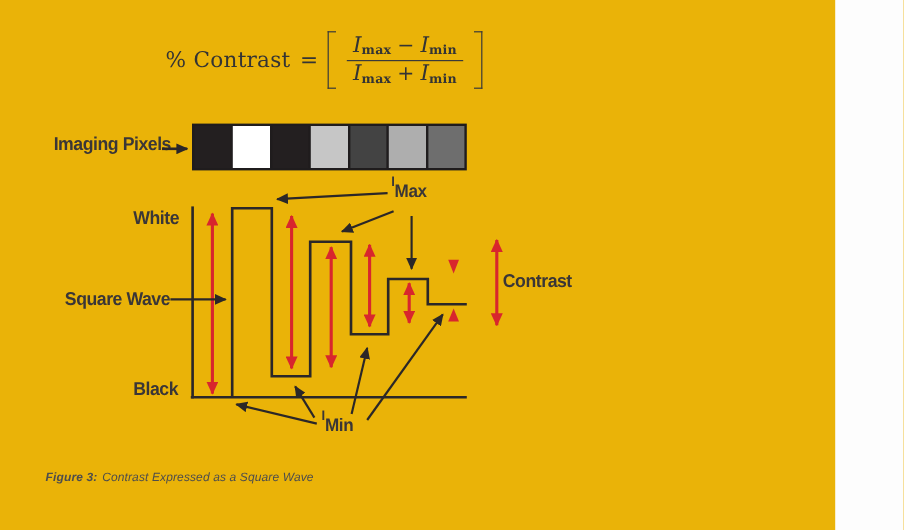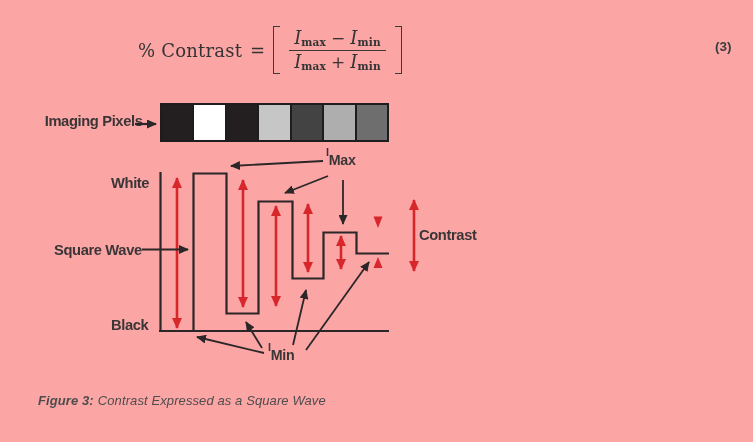--- a/index.html
+++ b/index.html
@@ -8,22 +8,22 @@
     --label-color:#3a3637;
   }
   html,body{margin:0;padding:0;}
   body{
     background:#fdfdfd;
     font-family:"Liberation Sans",sans-serif;
     -webkit-font-smoothing:antialiased;
   }
   .page{
     position:relative;
-    width:753px;height:442px;
-    background:#fca5a5;
+    width:696px;height:442px;
+    background:#eab308;
     overflow:hidden;
   }
 
   
   .equation{
     position:absolute;left:138px;top:26px;
     display:flex;align-items:center;gap:7px;
     font-family:"DejaVu Serif",serif;
     color:#343434;font-size:18px;
   }
@@ -81,21 +81,21 @@
     transform:scaleX(.95);transform-origin:left top;
   }
   .isub-label .ibase{font-size:11.5px;vertical-align:9px;}
   .isub-label .isub{font-size:15px;}
   .lbl-imax{left:326px;top:146px;}
   .lbl-imin{left:268px;top:341px;}
 
   
   .caption{
     position:absolute;left:38px;top:393px;
-    font-size:13px;color:#4d4d4d;font-style:italic;
+    font-size:10px;color:#4d4d4d;font-style:italic;
     letter-spacing:.1px;
     text-align:right;
   }
   .caption .cap-prefix{font-weight:700;margin-right:4px;}
 </style>
 </head>
 <body>
 
 <div class="page">
 

